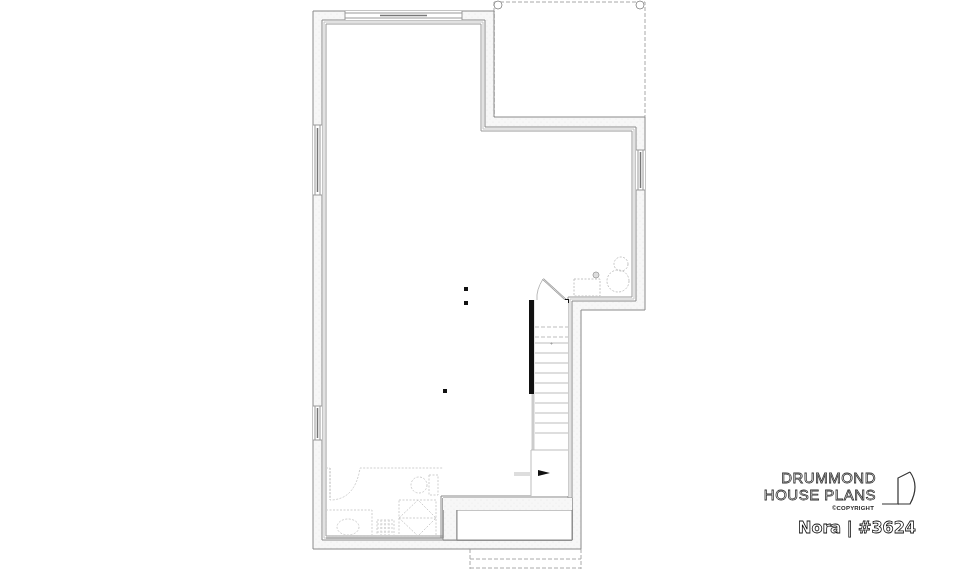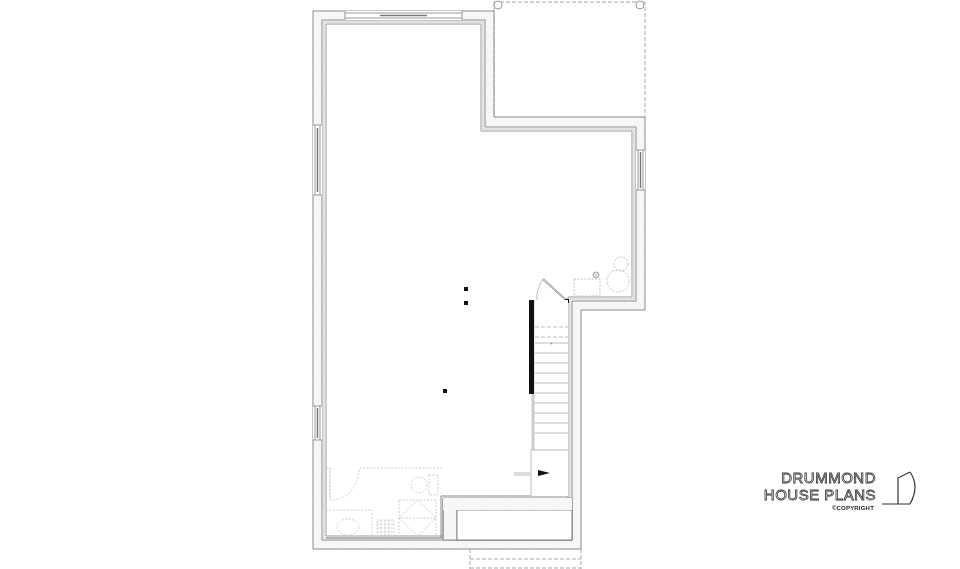--- a/index.html
+++ b/index.html
@@ -152,13 +152,14 @@
 </svg>
 
 <div class="brand">
   <div class="brand-line1">DRUMMOND</div>
   <div class="brand-line2">HOUSE PLANS</div>
   <div class="brand-copy">©COPYRIGHT</div>
   <svg class="brand-logo" width="46" height="38" viewBox="0 0 46 38">
     <path d="M6 36 L22 36 L22 10 L34 4" fill="none" stroke="#333" stroke-width="1.2"></path>
     <path d="M34 4 Q44 18 34 36 L22 36" fill="none" stroke="#333" stroke-width="1.2"></path>
   </svg>
+  <div class="plan-name">Nora | #3624</div>
 </div>
 
 </body></html>

